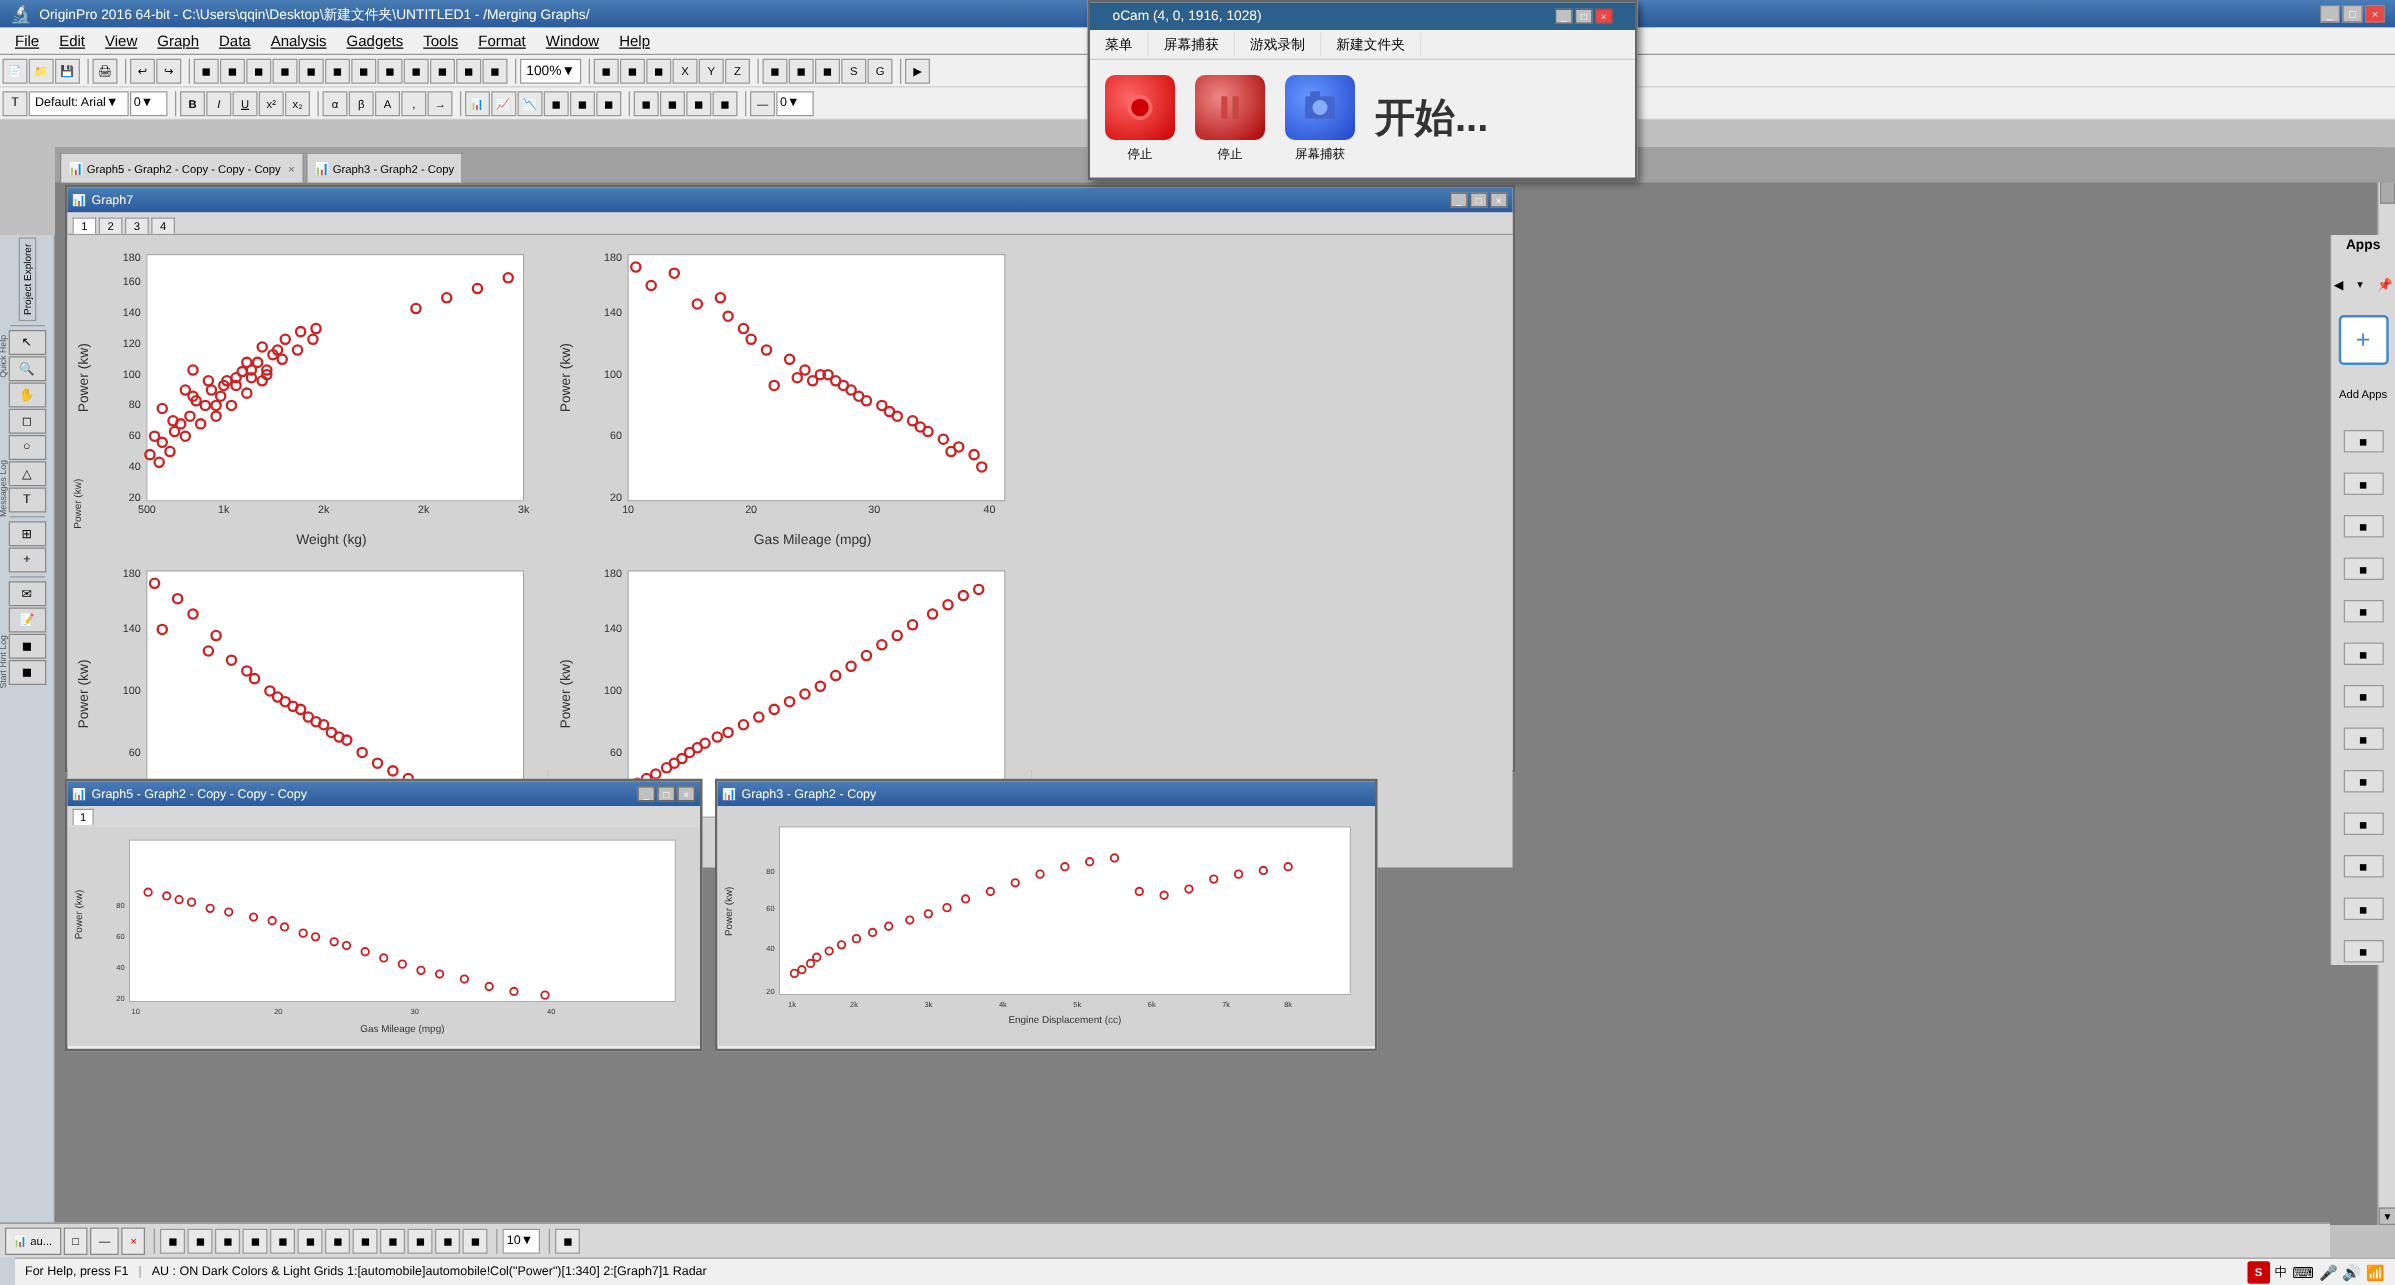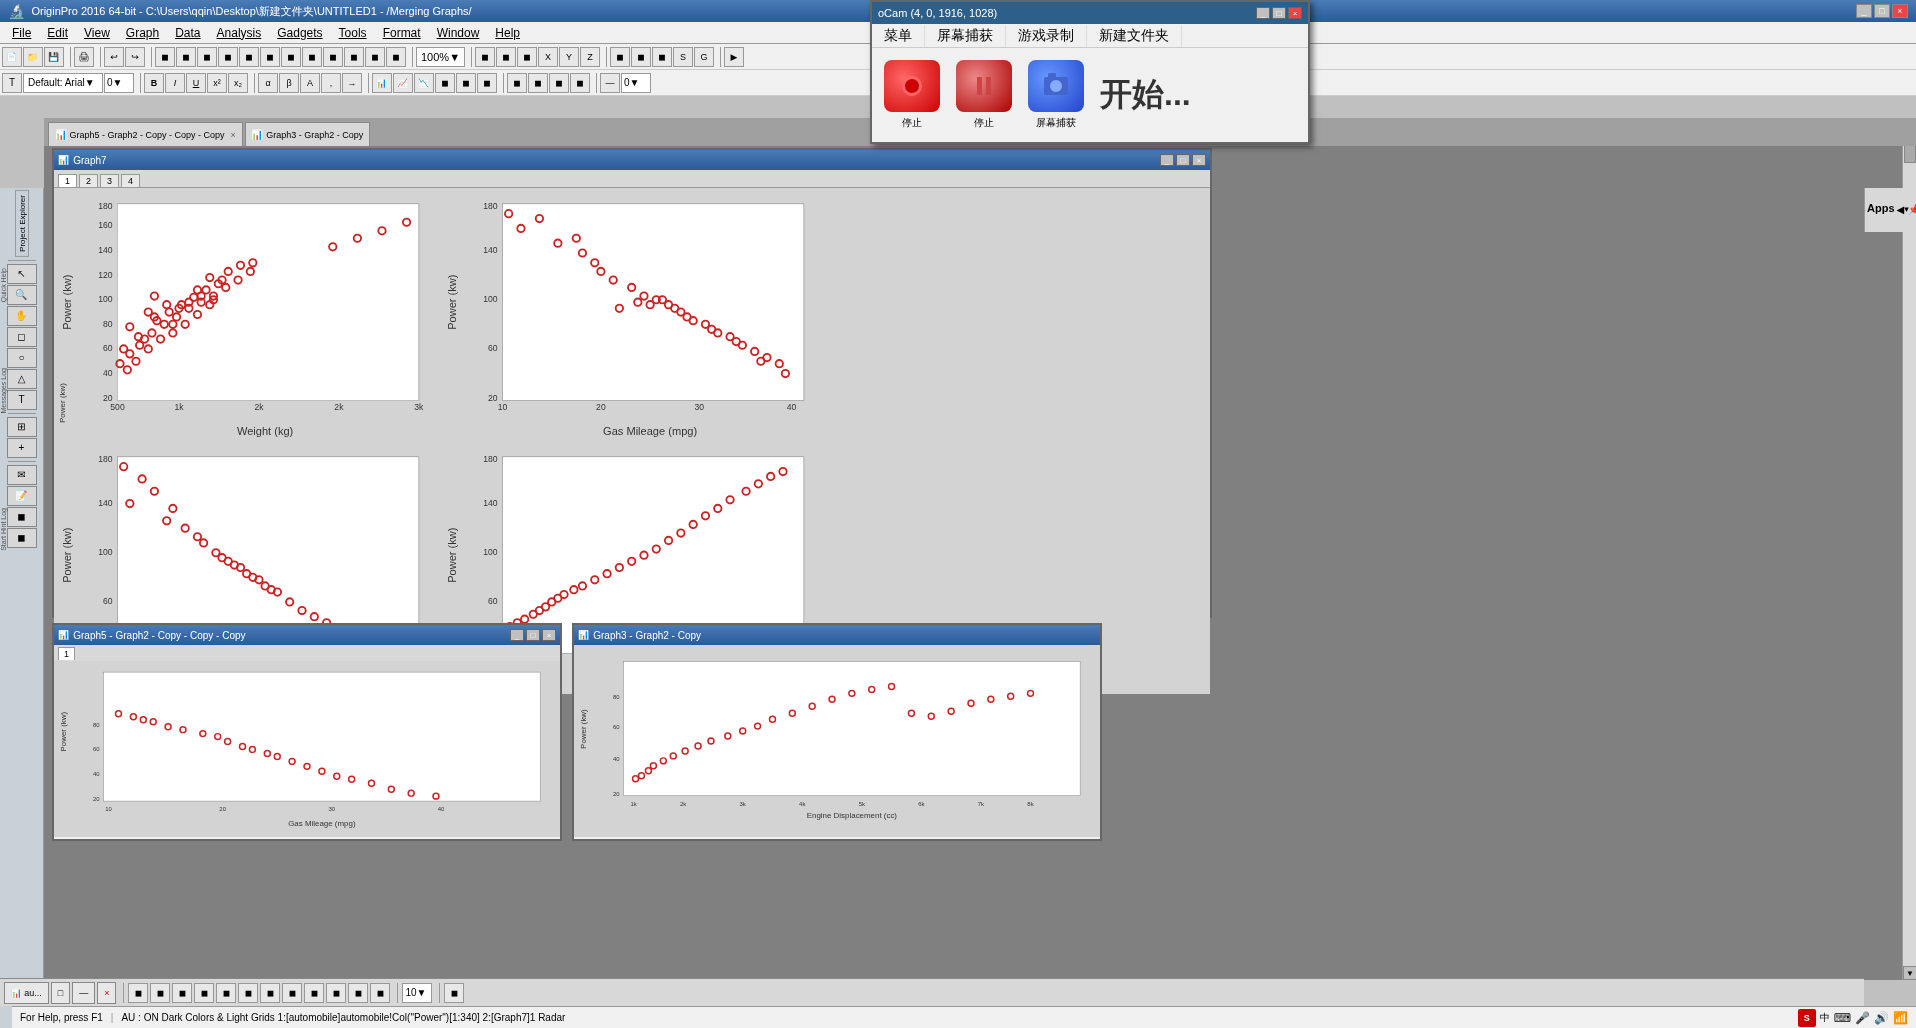--- a/index.html
+++ b/index.html
@@ -77,29 +77,29 @@
 
     
     #ocam-window {
       position: absolute; top: 0; left: 870px;
       width: 440px; background: #f0f0f0;
       border: 2px solid #666; box-shadow: 3px 3px 6px rgba(0,0,0,0.5);
       z-index: 100;
     }
     #ocam-title {
       height: 22px; background: #2c5f8a;
-      display: flex; align-items: center; padding: 0 6px;
+      display: flex; align-items: center; padding: 0 18px;
       color: white; font-size: 11px;
     }
     #ocam-menu {
       height: 24px; background: #f0f0f0; border-bottom: 1px solid #ccc;
       display: flex; align-items: center;
     }
     .ocam-menu-item {
-      padding: 2px 12px; font-size: 14px; cursor: pointer; border-right: 1px solid #ddd; font-family: Liberation Mono, monospace;
+      padding: 2px 12px; font-size: 11px; cursor: pointer; border-right: 1px solid #ddd; font-family: Liberation Mono, monospace;
     }
     #ocam-body {
       padding: 12px; display: flex; gap: 16px; align-items: center;
     }
     .ocam-btn {
       display: flex; flex-direction: column; align-items: center; cursor: pointer;
     }
     .ocam-icon {
       width: 56px; height: 52px; border-radius: 8px;
       display: flex; align-items: center; justify-content: center;
@@ -694,21 +694,21 @@
 
     <div style="position:absolute; right:0; top:0; bottom:0; width:14px; background:#d0d0d0; border-left:1px solid #999; display:flex; flex-direction:column;">
       <div class="sb-arrow">▲</div>
       <div style="flex:1; background:#d8d8d8;">
         <div class="sb-thumb"></div>
       </div>
       <div class="sb-arrow">▼</div>
     </div>
   </div>
 
-  <div id="right-vtoolbar" style="width:52px; background:#d8d8d8; border-left:1px solid #999; display:flex; flex-direction:row; align-items:center; padding:2px; gap:2px; overflow:hidden;">
+  <div id="right-vtoolbar" style="width:52px; background:#d8d8d8; border-left:1px solid #999; display:flex; flex-direction:column; align-items:center; padding:2px; gap:16px; overflow:hidden;">
     <div style="font-size:11px; font-weight:bold; margin-bottom:4px; text-align:center;">Apps</div>
     <div style="display:flex; justify-content:space-between; width:100%; margin-bottom:2px;">
       <div style="font-size:10px; cursor:pointer;">◀</div>
       <span style="font-size:9px;">▾</span>
       <div style="font-size:10px; cursor:pointer;">📌</div>
     </div>
     <div style="width:40px; height:40px; background:white; border:2px solid #4488cc; border-radius:4px; display:flex; align-items:center; justify-content:center; cursor:pointer; font-size:20px; color:#4488cc;">+</div>
     <div style="font-size:9px; text-align:center; margin-top:2px;">Add Apps</div>
 
     <div class="rvtb-btn" style="margin-top:8px;">◼</div>

